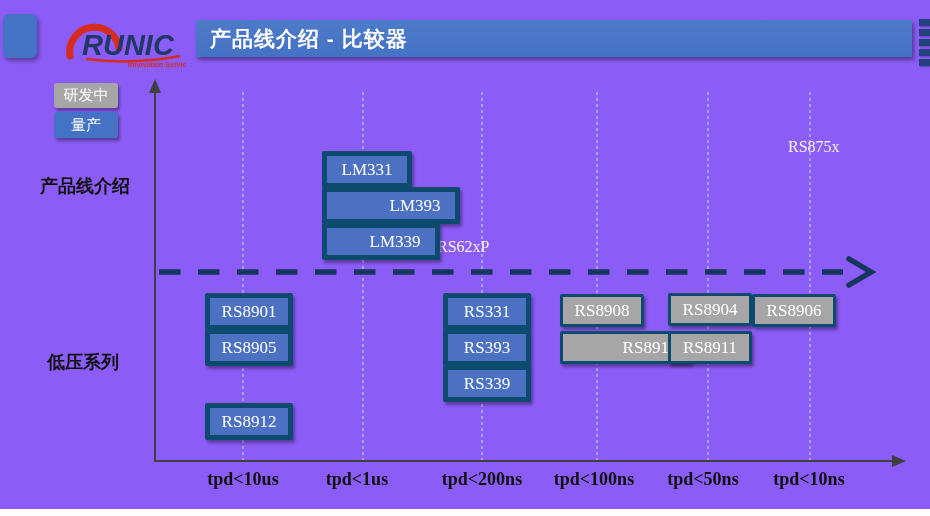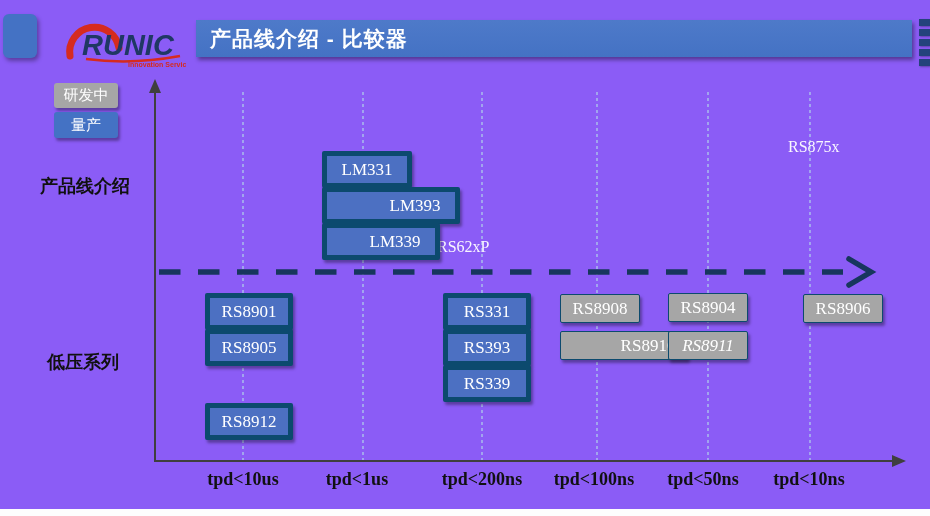--- a/index.html
+++ b/index.html
@@ -36,21 +36,21 @@
   .row-high{left:40px;top:174px;}
   .row-low{left:47px;top:350px;}
   
   .pbox{
     position:absolute;width:78px;height:27px;border-radius:2px;
     color:#fff;display:flex;align-items:center;justify-content:center;
     font-family:"Liberation Serif",serif;font-size:17px;
     box-shadow:2px 3px 3px rgba(0,0,0,.35);
   }
   .pbox.blue{background:#4c70c2;border:5px solid #0c4a6e;}
-  .pbox.gray{background:#a6a6a6;border:1px solid #0c4a6e;}
+  .pbox.gray{background:#a6a6a6;border:3px solid #0c4a6e;}
   
   .xlabel{
     position:absolute;top:469px;width:130px;text-align:center;
     font-family:"Liberation Serif",serif;font-weight:bold;font-size:18px;color:#111;
   }
   
   .watermark{
     position:absolute;font-family:"Liberation Serif",serif;font-size:16px;
     color:rgba(255,255,255,.95);pointer-events:none;
   }
@@ -128,23 +128,23 @@
   <div class="pbox blue" style="left:205px;top:403px;">RS8912</div>
 
   <div class="pbox blue" style="left:443px;top:293px;">RS331</div>
   <div class="pbox blue" style="left:443px;top:329px;">RS393</div>
   <div class="pbox blue" style="left:443px;top:365px;">RS339</div>
 
   <div class="pbox gray" style="left:560px;top:294px;">RS8908</div>
   <div class="pbox gray" style="left:560px;top:331px;padding-left:48px;">RS8910</div>
 
   <div class="pbox gray" style="left:668px;top:293px;">RS8904</div>
-  <div class="pbox gray" style="left:668px;top:331px;font-style:italic;">RS8911</div>
+  <div class="pbox gray" style="left:668px;top:331px;">RS8911</div>
 
-  <div class="pbox gray" style="left:803px;top:294px;">RS8906</div>
+  <div class="pbox gray" style="left:752px;top:294px;">RS8906</div>
 
   <div class="xlabel" style="left:178px;">tpd&lt;10us</div>
   <div class="xlabel" style="left:292px;">tpd&lt;1us</div>
   <div class="xlabel" style="left:417px;">tpd&lt;200ns</div>
   <div class="xlabel" style="left:529px;">tpd&lt;100ns</div>
   <div class="xlabel" style="left:638px;">tpd&lt;50ns</div>
   <div class="xlabel" style="left:744px;">tpd&lt;10ns</div>
 
   <div class="bottom-strip"></div>
 </div>

